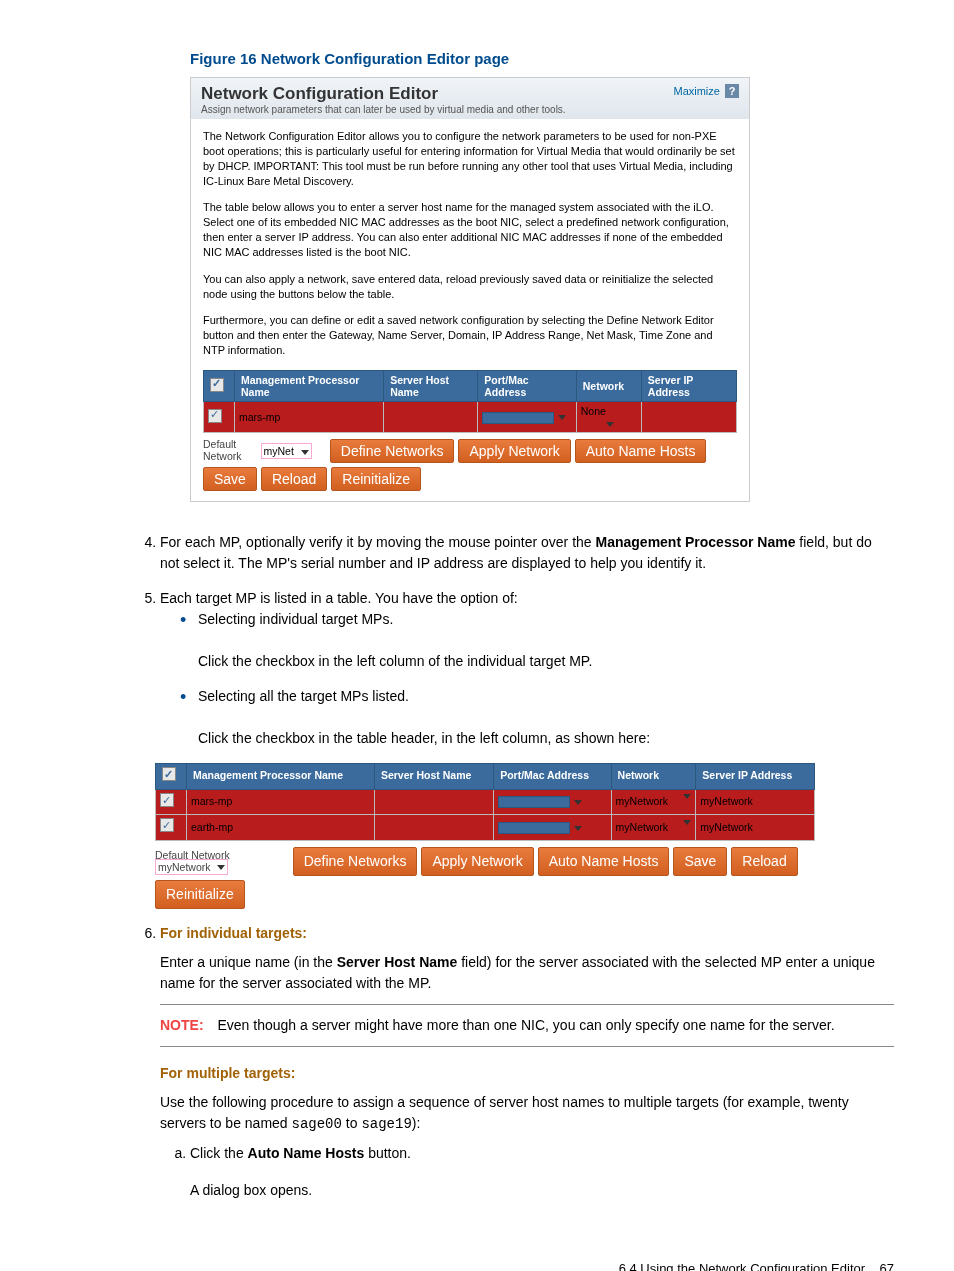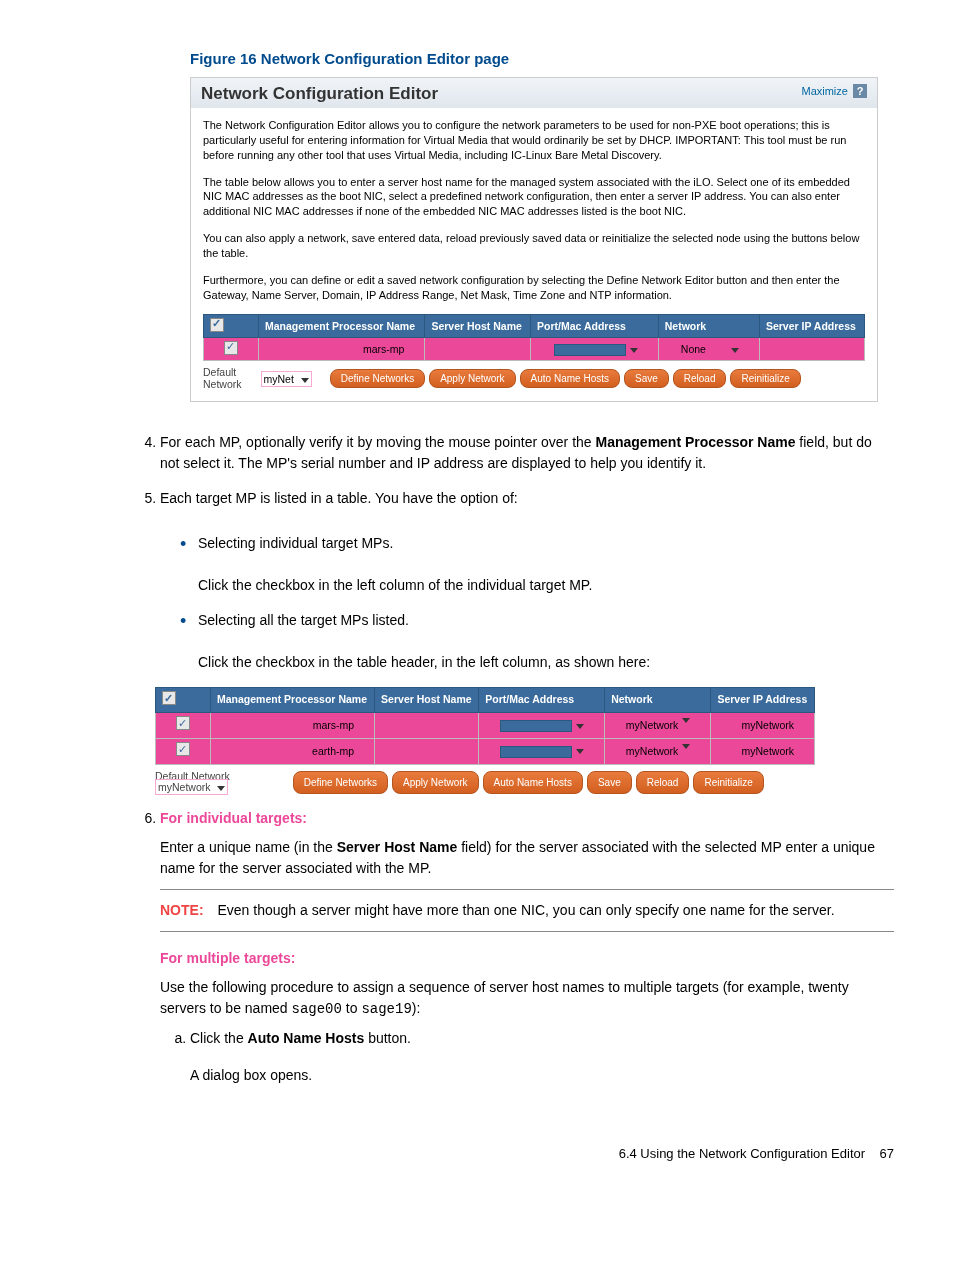--- a/index.html
+++ b/index.html
@@ -12,21 +12,21 @@
     background: #fff;
   }
   .fig-title {
     color: #004b8d;
     font-weight: bold;
     font-size: 15px;
     margin: 0 0 10px 130px;
   }
   .screenshot1 {
     margin: 0 0 30px 130px;
-    width: 688px;
+    width: 560px;
     border: 1px solid #ccc;
     background: #fff;
     font-family: Arial, sans-serif;
     font-size: 11px;
     box-sizing: border-box;
   }
   .sshdr {
     background: linear-gradient(#f0f4f8, #dfe6ec);
     padding: 6px 10px 4px 10px;
     position: relative;
@@ -75,23 +75,22 @@
   table.grid th {
     background: #3a6b9c;
     color: #fff;
     font-weight: bold;
     text-align: left;
     padding: 3px 6px;
     border: 1px solid #2c587f;
   }
   table.grid td {
     border: 1px solid #bbb;
-    padding: 3px 20px;
-    background: #ec4899;
-    text-align: right;
+    padding: 3px 4px;
+    background: #b91c1c;
   }
   .chk {
     width: 12px;
     height: 12px;
     display: inline-block;
     background: #e8e8e8;
     border: 1px solid #888;
     position: relative;
   }
   .chk::after {
@@ -105,25 +104,25 @@
   .btnrow {
     margin-top: 6px;
     display: flex;
     align-items: center;
     gap: 4px;
     flex-wrap: wrap;
   }
   .btn {
     display: inline-block;
     padding: 3px 10px;
-    font-size: 10px;
+    font-size: 14px;
     color: #fff;
     background: linear-gradient(#e87b3d, #d25f1f);
     border: 1px solid #b4551e;
-    border-radius: 8px;
+    border-radius: 2px;
   }
   .deflabel {
     font-size: 10.5px;
     color: #444;
     line-height: 1.1;
     margin-right: 15px;
   }
   .sel {
     font-size: 10.5px;
     border: 1px solid #f9a8d4;
@@ -148,24 +147,24 @@
     border-right:4px solid transparent;
     border-top:5px solid #333;
     vertical-align: middle;
     margin-left: 4px;
   }
 
   
   ol.steps { margin: 0 0 20px 100px; padding: 0; }
   ol.steps > li { margin-bottom: 14px; line-height: 1.5; }
   ol.steps > li::marker { font-size: 14px; }
-  ul.bul { list-style: none; margin: 24px 0 0 20px; padding: 0; }
+  ul.bul { list-style: none; margin: 0 0 0 20px; padding: 0; }
   ul.bul > li { margin-bottom: 14px; position:relative; padding-left: 18px; }
   ul.bul > li::before { content:"•"; color:#004b8d; font-size:18px; position:absolute; left:0; top:-2px; }
-  .bluebold { color:#ec4899; font-weight:bold; }
+  .bluebold { color:#a16207; font-weight:bold; }
   .notebox { border-top:1px solid #888; border-bottom:1px solid #888; padding:10px 0; margin:10px 0 16px 0; }
   .notebox .nlabel { color:#ef4444; font-weight:bold; margin-right: 10px; }
   .mono { font-family: "Courier New", monospace; }
   ol.alpha { list-style-type: lower-alpha; margin: 8px 0 0 30px; padding:0; }
   ol.alpha > li { margin-bottom: 8px; }
   .footerline { text-align:right; font-size:13px; margin-top:60px; }
 
   .screenshot2 {
     width: 660px;
     margin: 10px 0 14px -5px;
@@ -173,20 +172,21 @@
   }
 </style>
 </head>
 <body>
 
 <div class="fig-title">Figure 16 Network Configuration Editor page</div>
 
 <div class="screenshot1">
   <div class="sshdr">
     <h2>Network Configuration Editor</h2>
+    <div class="sub">Assign network parameters that can later be used by virtual media and other tools.</div>
     <div class="maxlink">
       <span>Maximize</span>
       <span class="qmark">?</span>
     </div>
   </div>
   <div class="ssbody">
     <p>The Network Configuration Editor allows you to configure the network parameters to be used for non-PXE boot operations; this is particularly useful for entering information for Virtual Media that would ordinarily be set by DHCP. IMPORTANT: This tool must be run before running any other tool that uses Virtual Media, including IC-Linux Bare Metal Discovery.</p>
     <p>The table below allows you to enter a server host name for the managed system associated with the iLO. Select one of its embedded NIC MAC addresses as the boot NIC, select a predefined network configuration, then enter a server IP address. You can also enter additional NIC MAC addresses if none of the embedded NIC MAC addresses listed is the boot NIC.</p>
     <p>You can also apply a network, save entered data, reload previously saved data or reinitialize the selected node using the buttons below the table.</p>
     <p>Furthermore, you can define or edit a saved network configuration by selecting the Define Network Editor button and then enter the Gateway, Name Server, Domain, IP Address Range, Net Mask, Time Zone and NTP information.</p>

